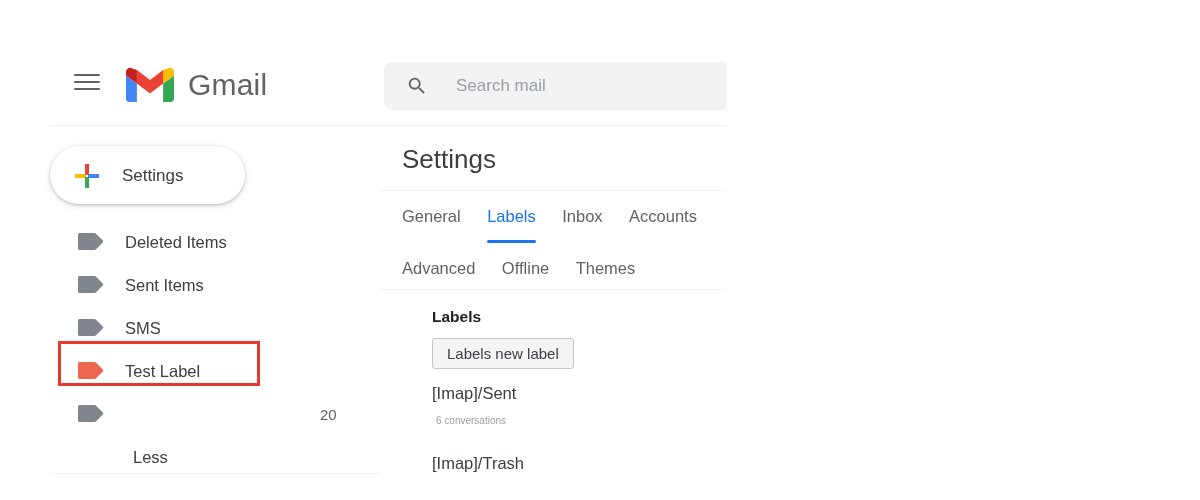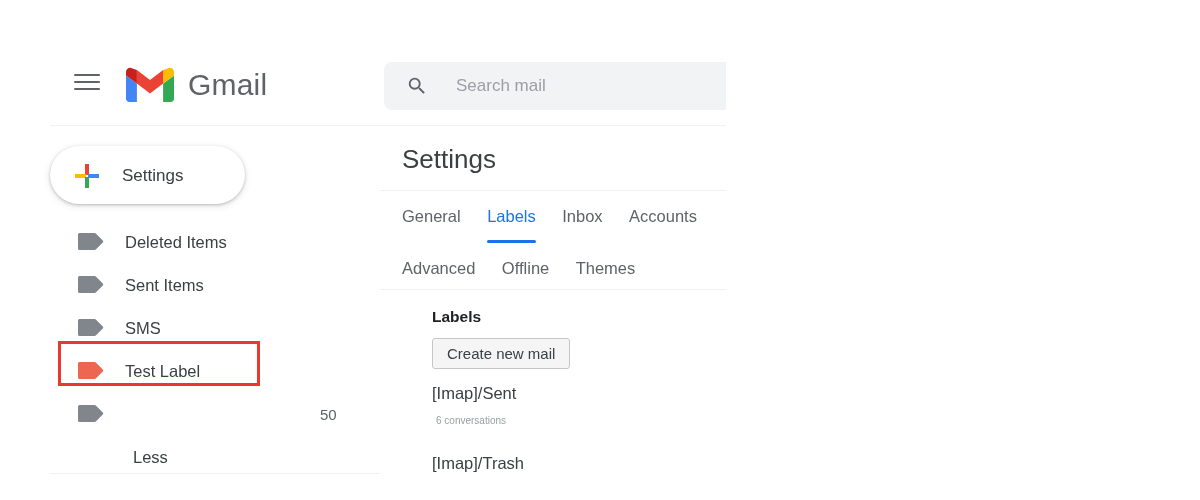--- a/index.html
+++ b/index.html
@@ -427,21 +427,21 @@
           </span>
           <span class="nav-label">Test Label</span>
         </div>
 
         <div class="nav-item">
           <span class="tag-icon">
             <svg width="26" height="17" viewBox="0 0 26 17">
               <path fill="#80868b" d="M0 1.5A1.5 1.5 0 0 1 1.5 0h15.1c.5 0 .9.2 1.2.5l7 7a1.5 1.5 0 0 1 0 2.1l-7 6.9c-.3.3-.7.5-1.2.5H1.5A1.5 1.5 0 0 1 0 15.5V1.5z"></path>
             </svg>
           </span>
-          <span class="nav-count">50</span>
+          <span class="nav-count">20</span>
         </div>
 
         <div class="nav-less">
           <span class="nav-label">Less</span>
         </div>
       </div>
 
       <div class="nav-bottom-divider"></div>
     </div>
 
@@ -461,21 +461,21 @@
       <div class="tabrow row2">
         <span class="tab">Advanced</span>
         <span class="tab">Offline</span>
         <span class="tab">Themes</span>
       </div>
 
       <div class="tabs-divider"></div>
 
       <div class="labels-heading">Labels</div>
 
-      <button class="create-label-btn">Create new mail</button>
+      <button class="create-label-btn">Labels new label</button>
 
       <div class="label-row-name lr1-name">[Imap]/Sent</div>
       <div class="label-row-sub lr1-sub">6 conversations</div>
 
       <div class="label-row-name lr2-name">[Imap]/Trash</div>
     </div>
 
     <div class="highlight-box"></div>
 
   </div>

